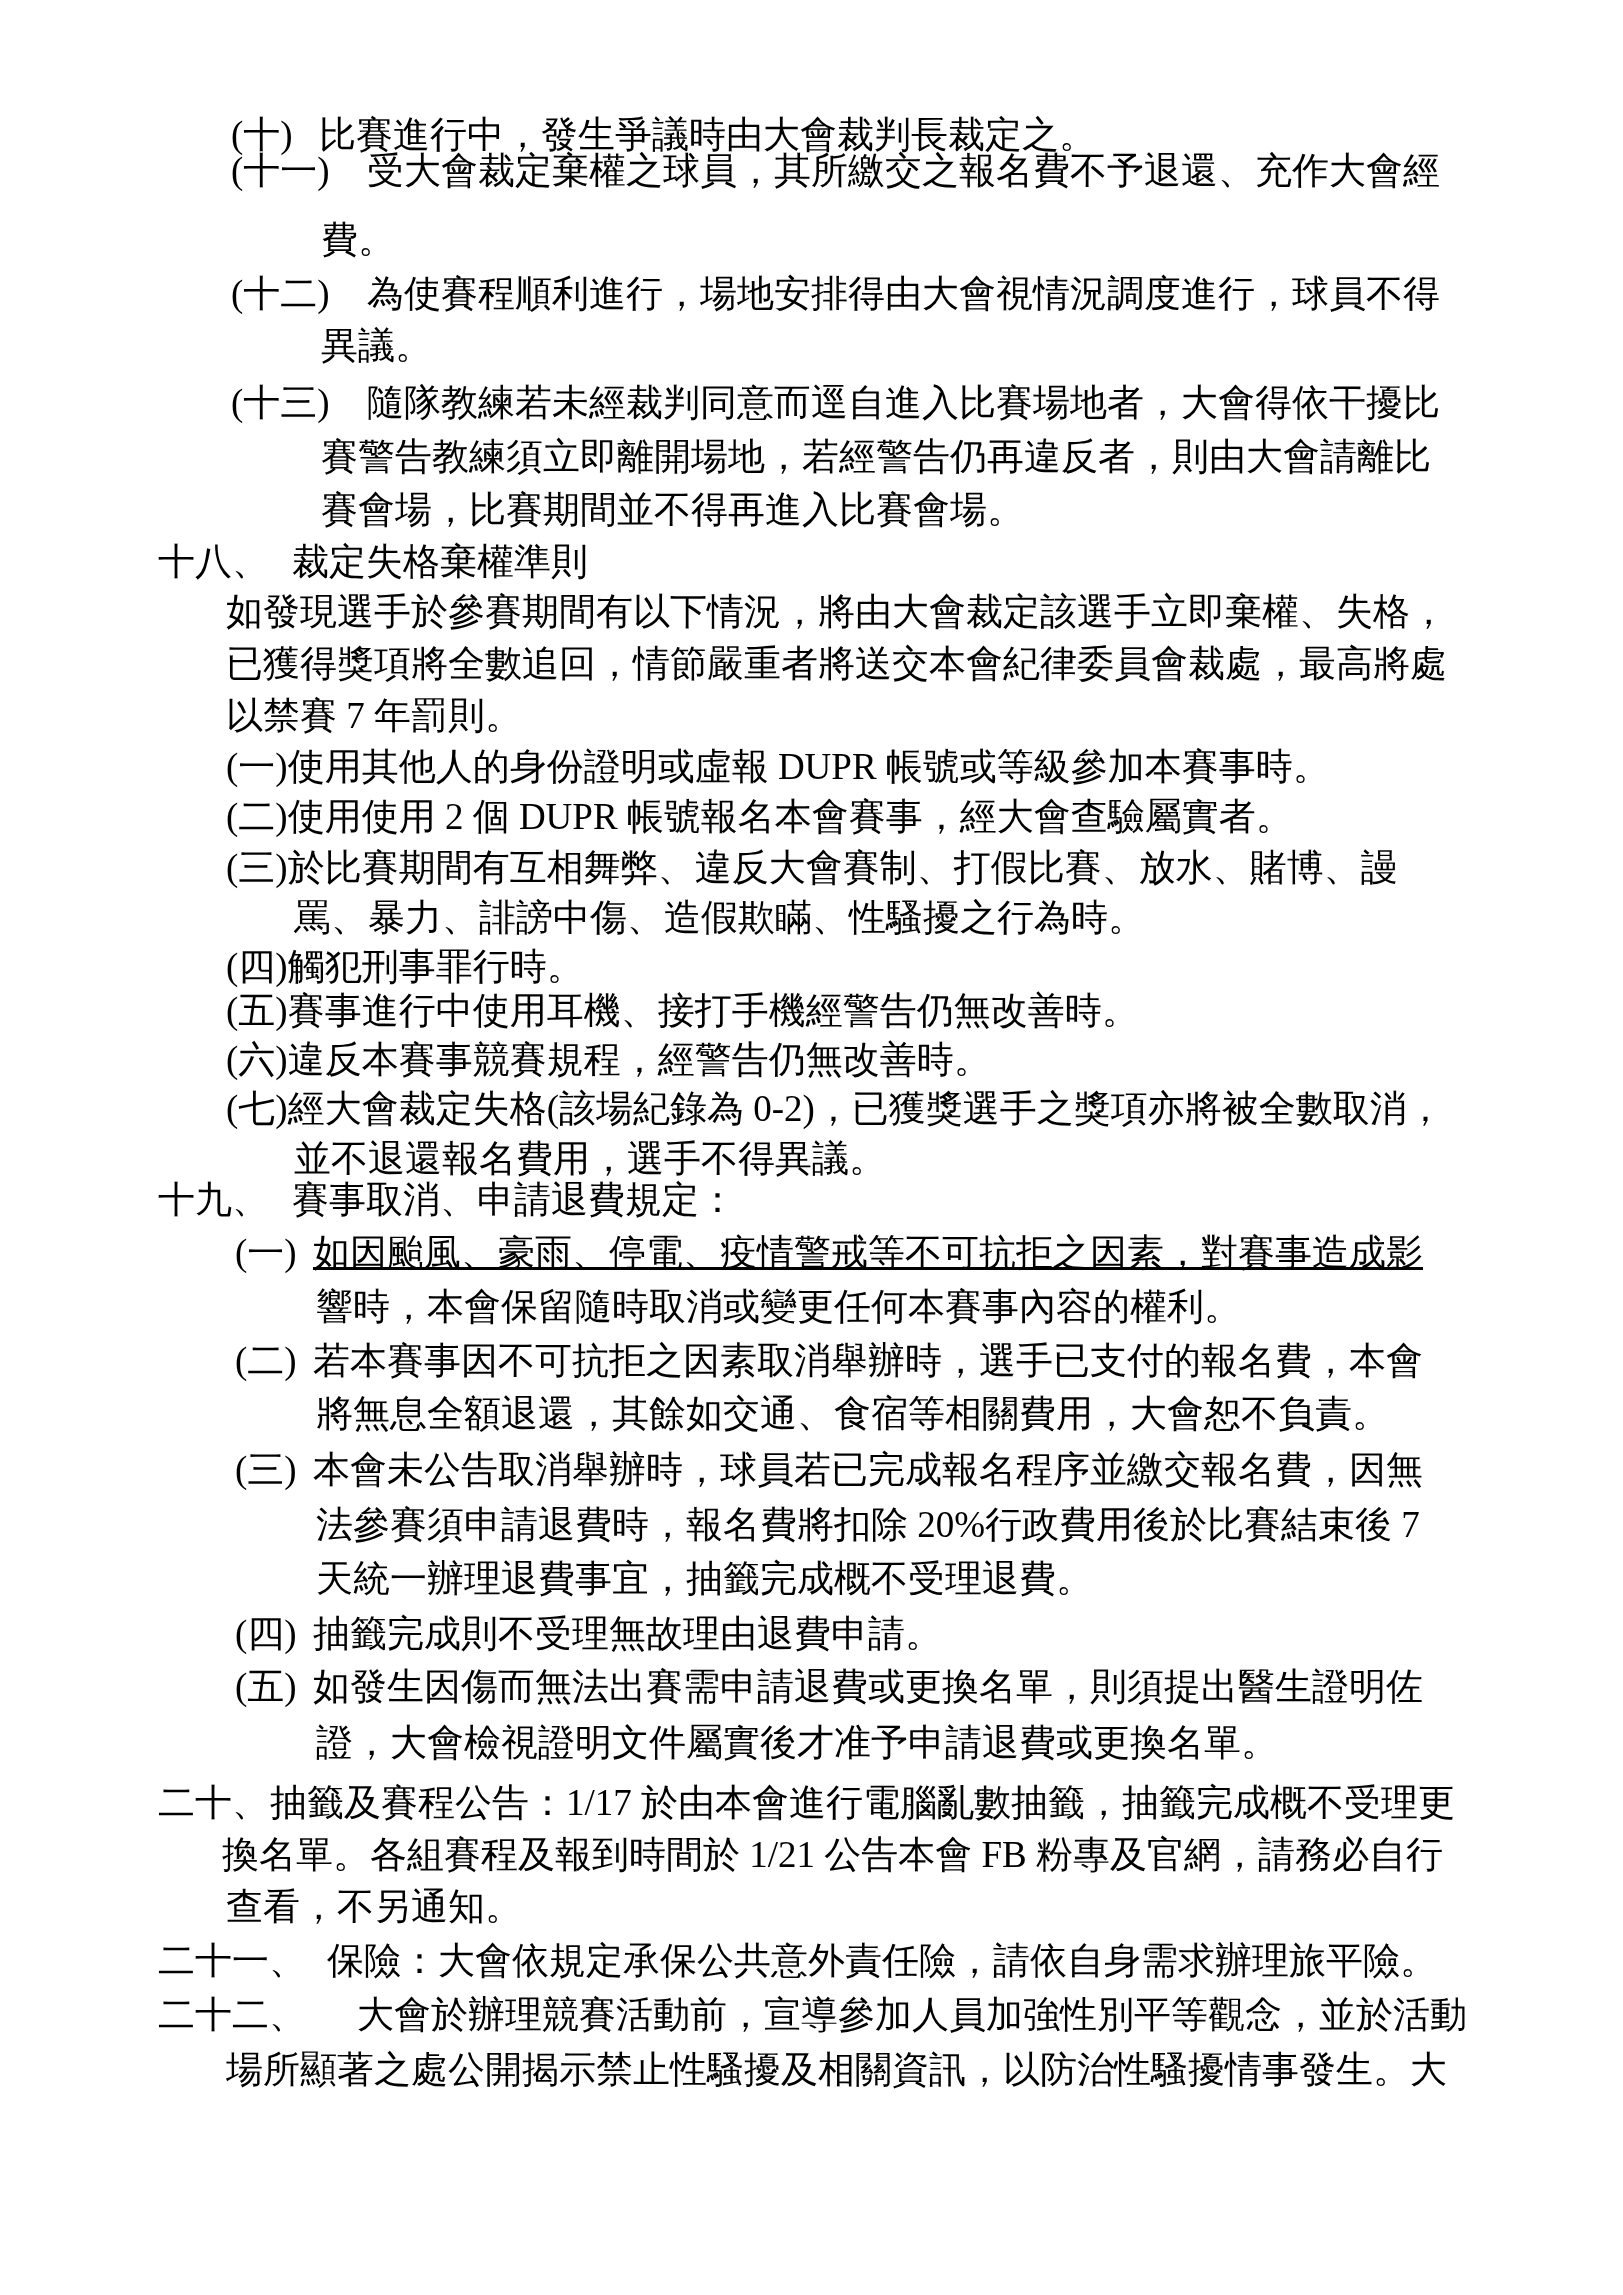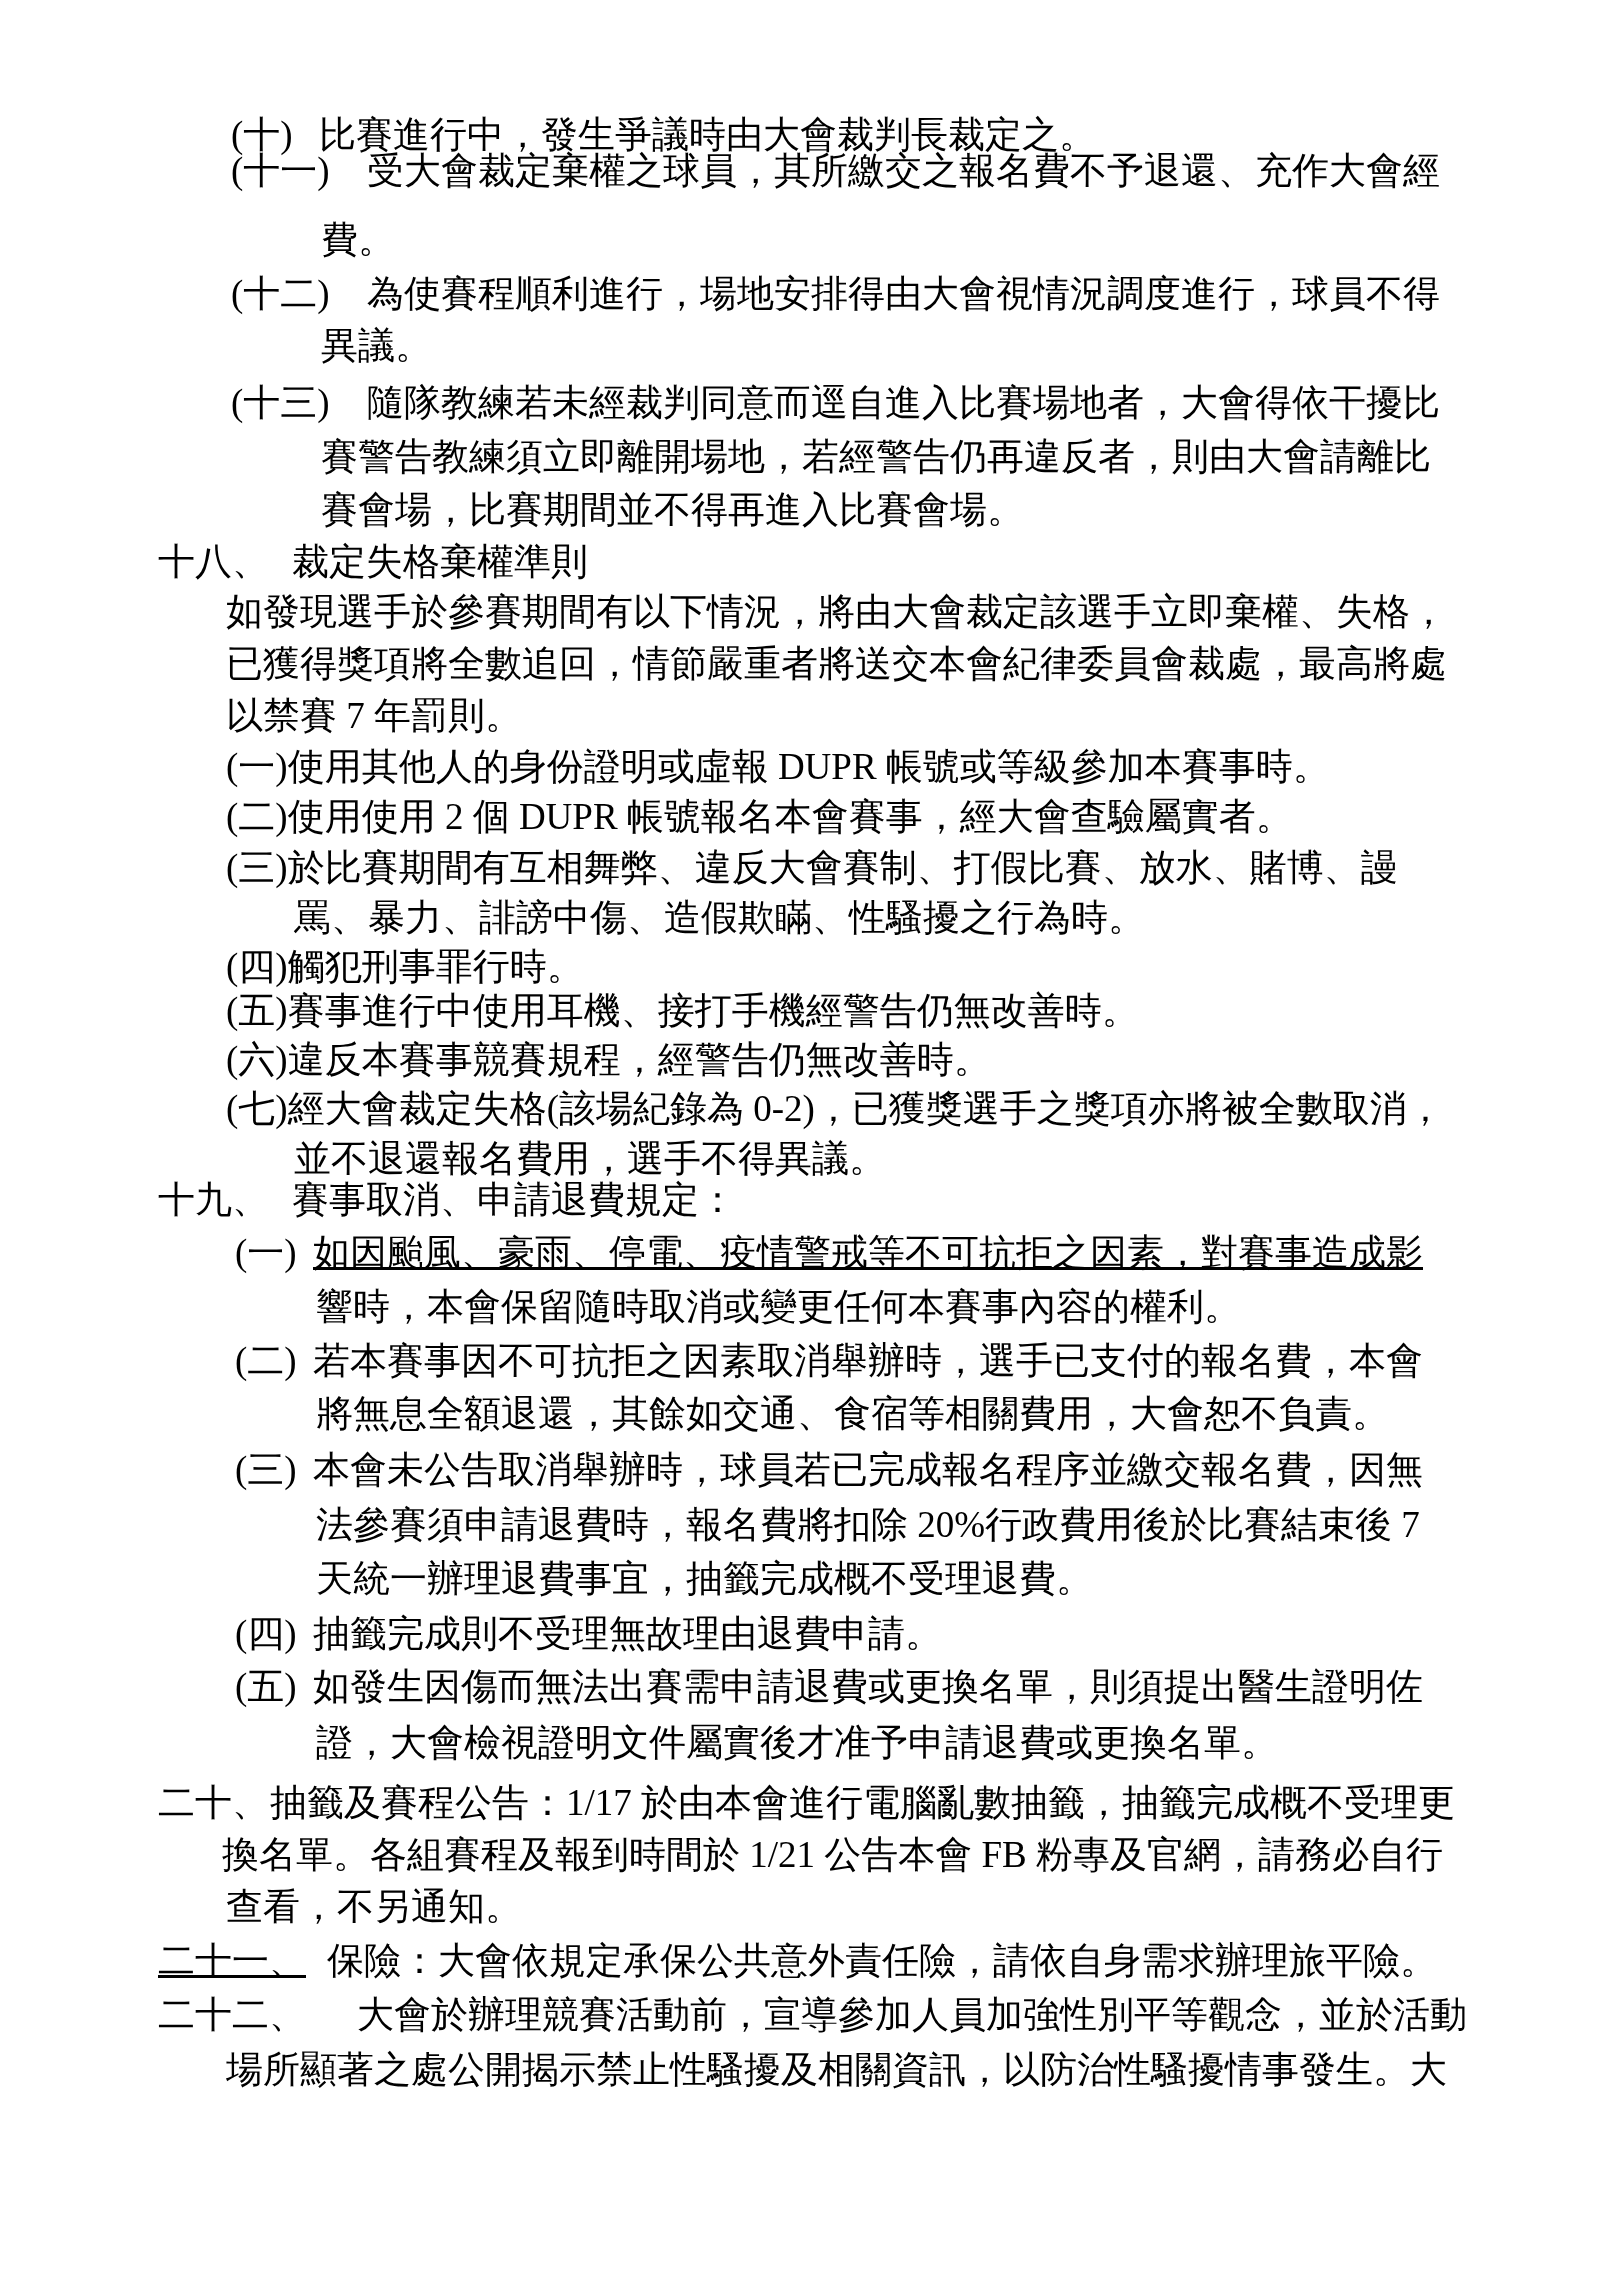--- a/index.html
+++ b/index.html
@@ -147,21 +147,21 @@
       <span class="text-seg" style="left: 158px;">二十、</span>
       <span class="text-seg" style="left: 270px;">抽籤及賽程公告：1/17 於由本會進行電腦亂數抽籤，抽籤完成概不受理更</span>
     </div>
     <div class="text-line" style="top: 1834px;">
       <span class="text-seg" style="left: 222px;">換名單。各組賽程及報到時間於 1/21 公告本會 FB 粉專及官網，請務必自行</span>
     </div>
     <div class="text-line" style="top: 1886px;">
       <span class="text-seg" style="left: 226px;">查看，不另通知。</span>
     </div>
     <div class="text-line" style="top: 1940px;">
-      <span class="text-seg" style="left: 158px; text-decoration: underline;">二十一、</span>
+      <span class="text-seg" style="left: 158px;">二十一、</span>
       <span class="text-seg" style="left: 327px;">保險：大會依規定承保公共意外責任險，請依自身需求辦理旅平險。</span>
     </div>
     <div class="text-line" style="top: 1994px;">
       <span class="text-seg" style="left: 158px;">二十二、</span>
       <span class="text-seg" style="left: 357px;">大會於辦理競賽活動前，宣導參加人員加強性別平等觀念，並於活動</span>
     </div>
     <div class="text-line" style="top: 2049px;">
       <span class="text-seg" style="left: 226px;">場所顯著之處公開揭示禁止性騷擾及相關資訊，以防治性騷擾情事發生。大</span>
     </div>
   </div>

